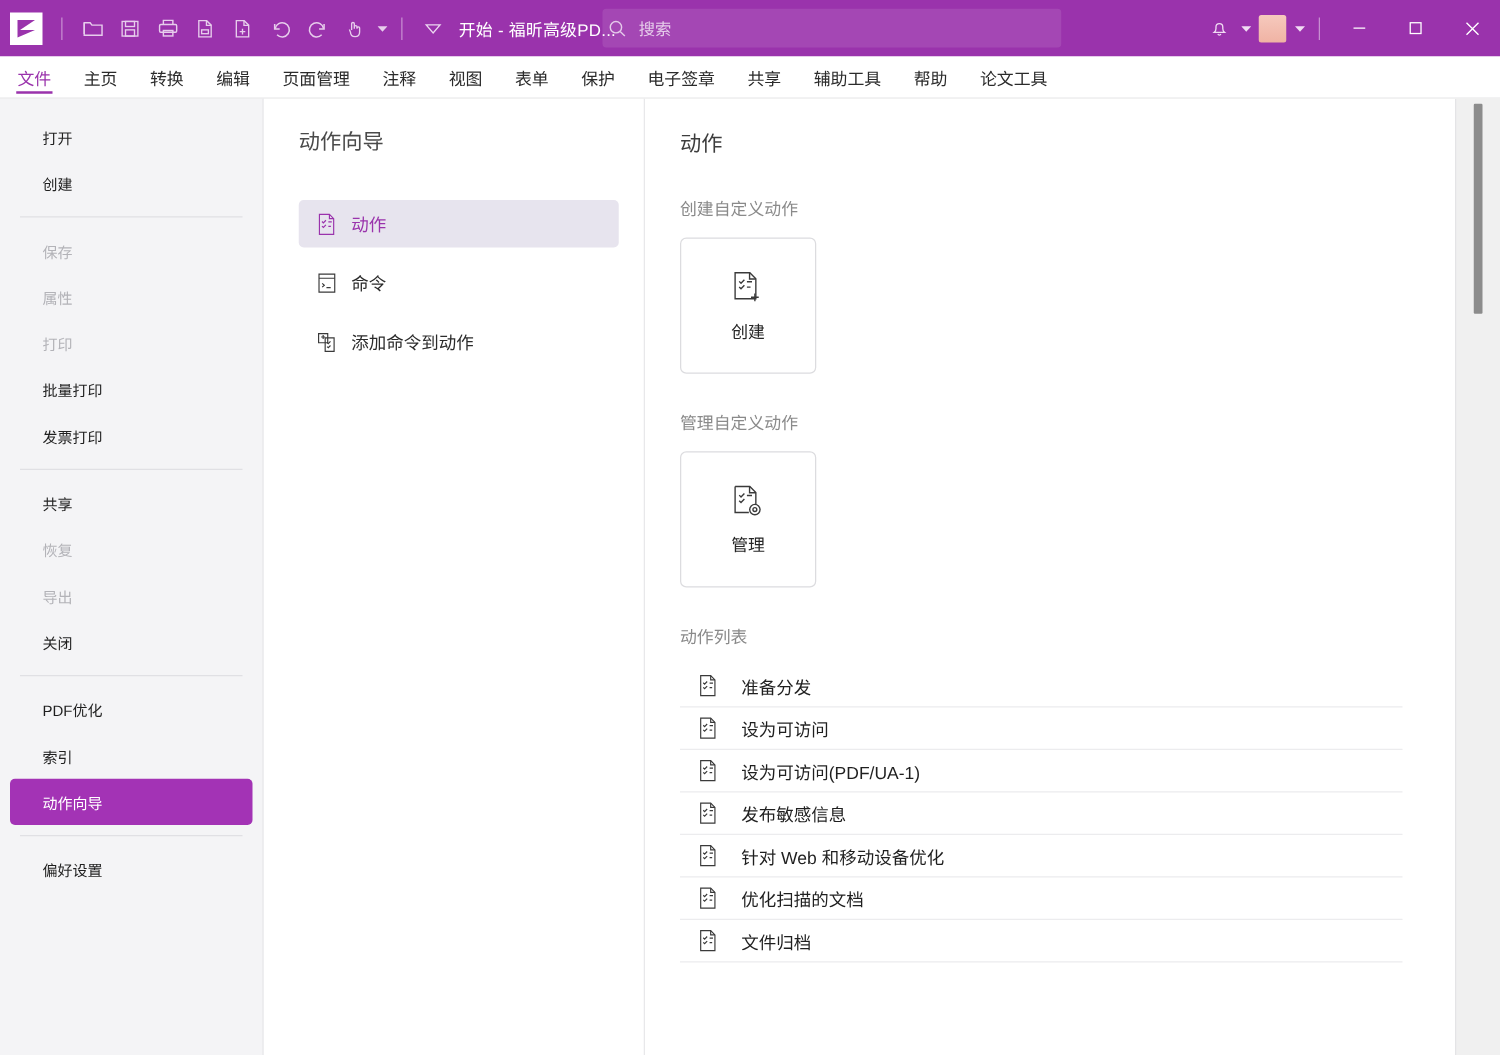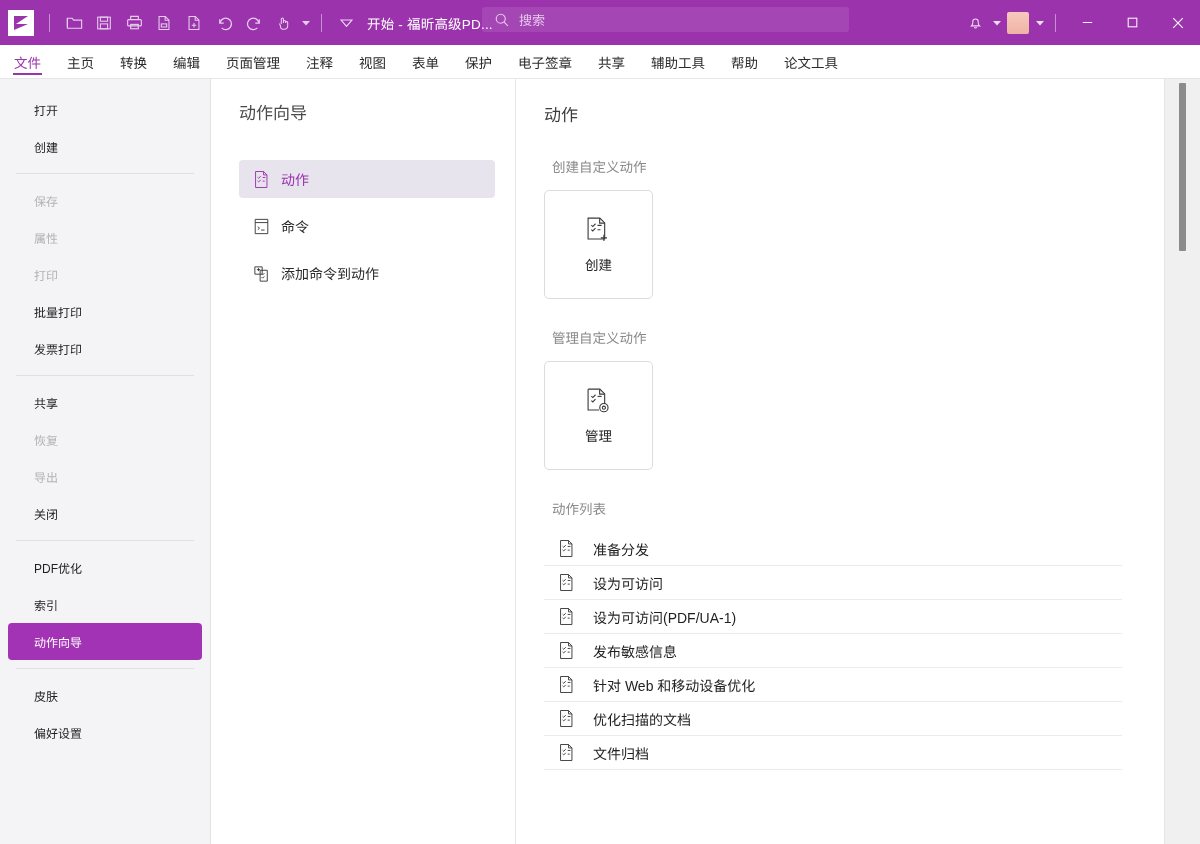--- a/index.html
+++ b/index.html
@@ -26,23 +26,23 @@
     width: 30px; height: 30px; display: flex; align-items: center; justify-content: center;
     flex: 0 0 30px; cursor: default;
   }
   .tb-btn svg { display:block; }
   .tb-caret { width: 13px; height: 30px; display:flex; align-items:center; justify-content:center; flex:0 0 13px; }
   .tb-title {
     color: #ffffff; font-size: 13.5px; white-space: nowrap; margin-left: 6px;
     letter-spacing: .2px;
   }
   .tb-search {
-    position: absolute; left: 482px; top: 7px; width: 367px; height: 25px;
+    position: absolute; left: 482px; top: 7px; width: 367px; height: 31px;
     background: rgba(255,255,255,0.10); border-radius: 3px;
-    display: flex; align-items: center; padding-left: 12px; gap: 9px;
+    display: flex; align-items: center; padding-left: 4px; gap: 9px;
   }
   .tb-search .ph { color: rgba(255,255,255,0.72); font-size: 13px; }
   .tb-right { position: absolute; right: 0; top: 0; height: 45px; display: flex; align-items: center; }
   .tb-avatar {
     width: 22px; height: 22px; border-radius: 2px; overflow:hidden;
     background: linear-gradient(#f6c9bd, #f0b3a4); display:block;
   }
   .tb-win {
     width: 45px; height: 45px; display:flex; align-items:center; justify-content:center; flex:0 0 45px;
   }
@@ -88,21 +88,21 @@
     border-radius: 4px; font-size: 14px; color: #2b2b2b; margin-bottom: 9px; cursor: default;
   }
   .mid-item.selected { background: #e7e4ee; color: #9a33ac; }
   .mid-item svg { display:block; flex: 0 0 auto; }
 
   
   .content {
     flex: 1 1 auto; background: #ffffff; padding: 22px 0 0 28px; position: relative; overflow: hidden;
   }
   .ct-title { font-size: 17px; color: #3d3d3d; margin-bottom: 30px; }
-  .ct-section { font-size: 13.5px; color: #8a8a8a; margin-bottom: 14px; margin-left: 8px; }
+  .ct-section { font-size: 13.5px; color: #8a8a8a; margin-bottom: 14px; }
   .ct-card {
     width: 109px; height: 109px; border: 1px solid #dcdcdf; border-radius: 5px;
     display: flex; flex-direction: column; align-items: center; justify-content: center;
     gap: 9px; margin-bottom: 28px; cursor: default; background:#fff;
   }
   .ct-card-label { font-size: 13.5px; color: #262626; }
   .ct-list { margin-top: 10px; width: 578px; }
   .ct-row {
     height: 34px; display: flex; align-items: center; gap: 18px;
     border-bottom: 1px solid #ececee; padding-left: 14px; font-size: 14px; color: #1f1f1f;
@@ -282,21 +282,20 @@
         <div class="fb-divider"></div>
         <div class="fb-item">共享</div>
         <div class="fb-item disabled">恢复</div>
         <div class="fb-item disabled">导出</div>
         <div class="fb-item">关闭</div>
         <div class="fb-divider"></div>
         <div class="fb-item">PDF优化</div>
         <div class="fb-item">索引</div>
         <div class="fb-item selected">动作向导</div>
         <div class="fb-divider"></div>
-        <div class="fb-item">皮肤</div>
         <div class="fb-item">偏好设置</div>
       </div>
 
     <div class="midpanel">
       <div class="mid-title">动作向导</div>
       <div id="midlist">
           <div class="mid-item selected">
             <svg width="17" height="19" viewBox="0 0 20 22" fill="none" stroke="#9a33ac" stroke-width="1.1">
               <path d="M3 1.6h9.4l4 4v14.8H3z"></path>
               <path d="M12.4 1.6v4h4"></path>

